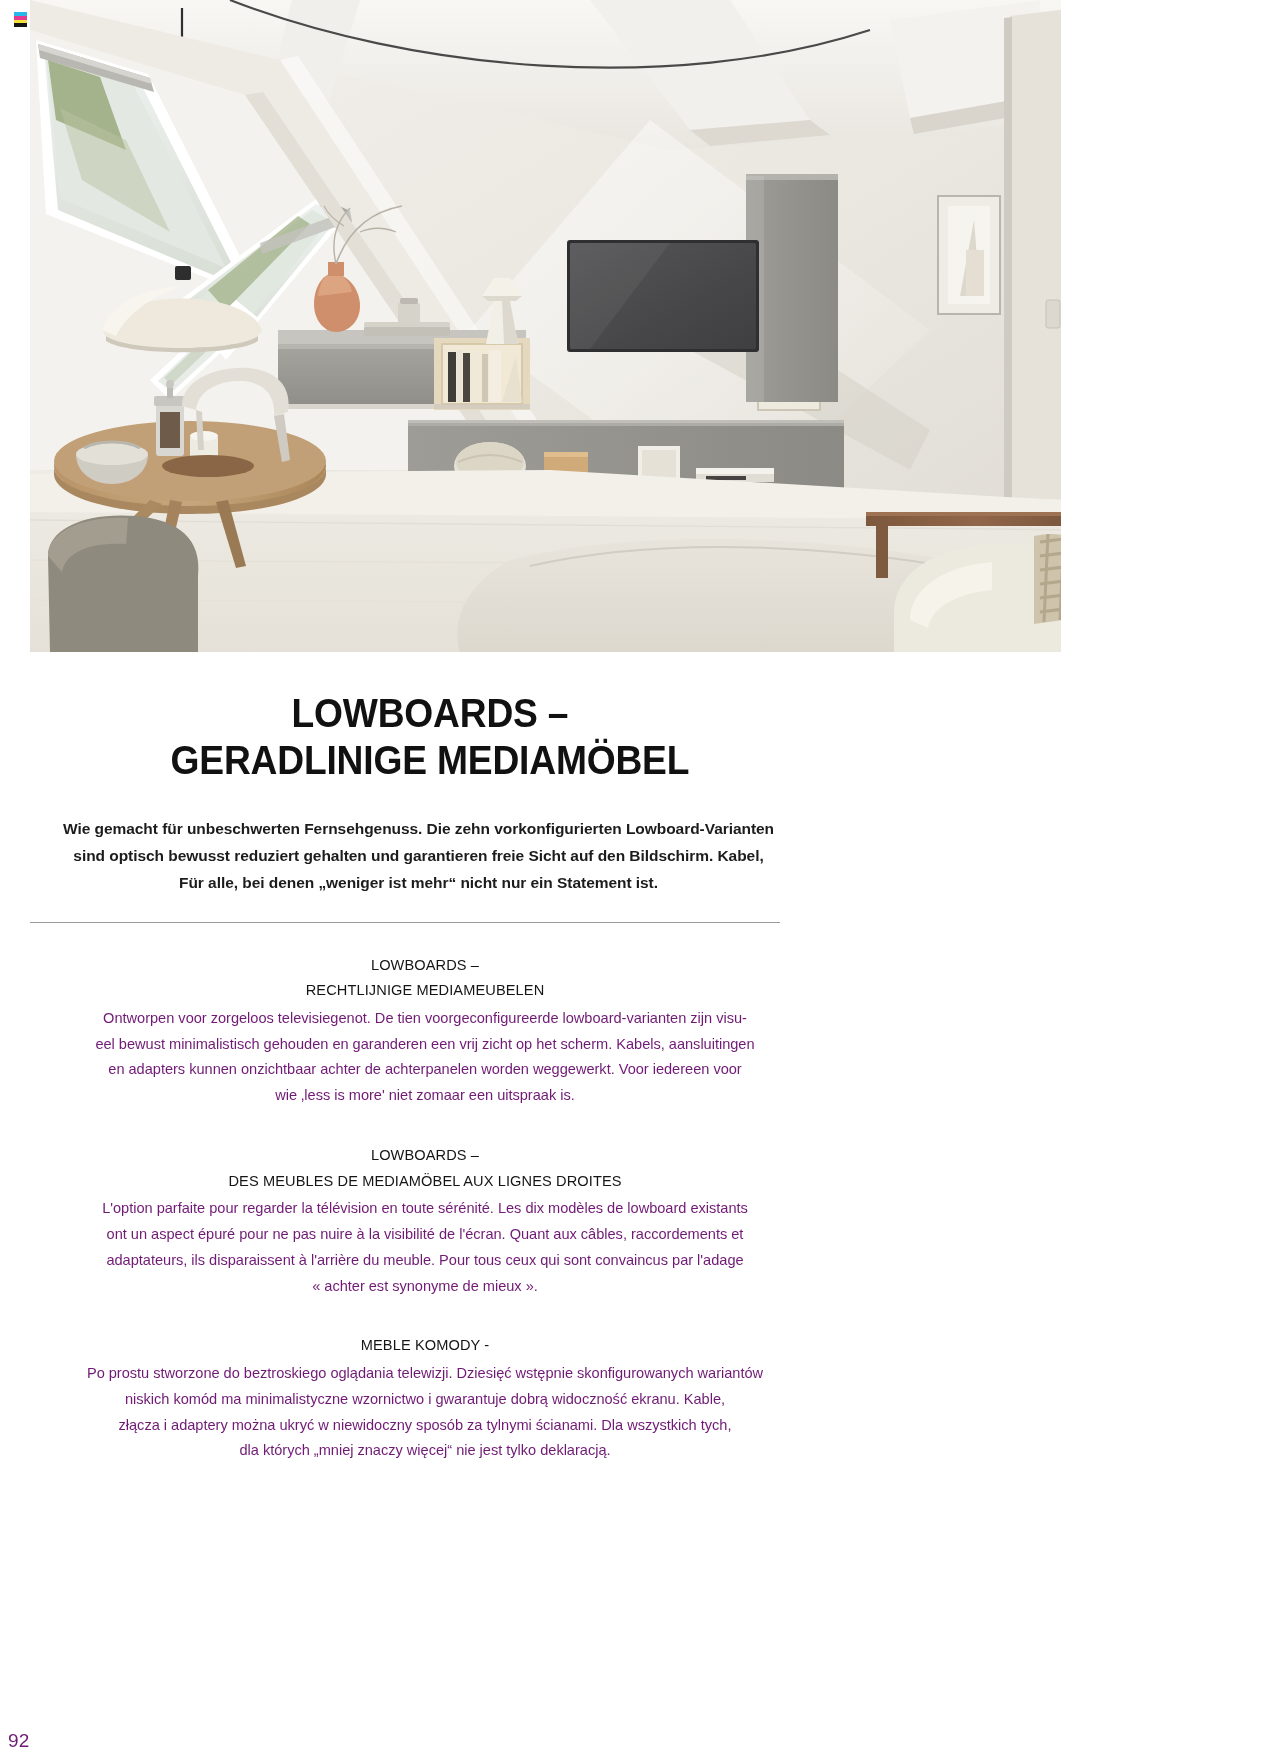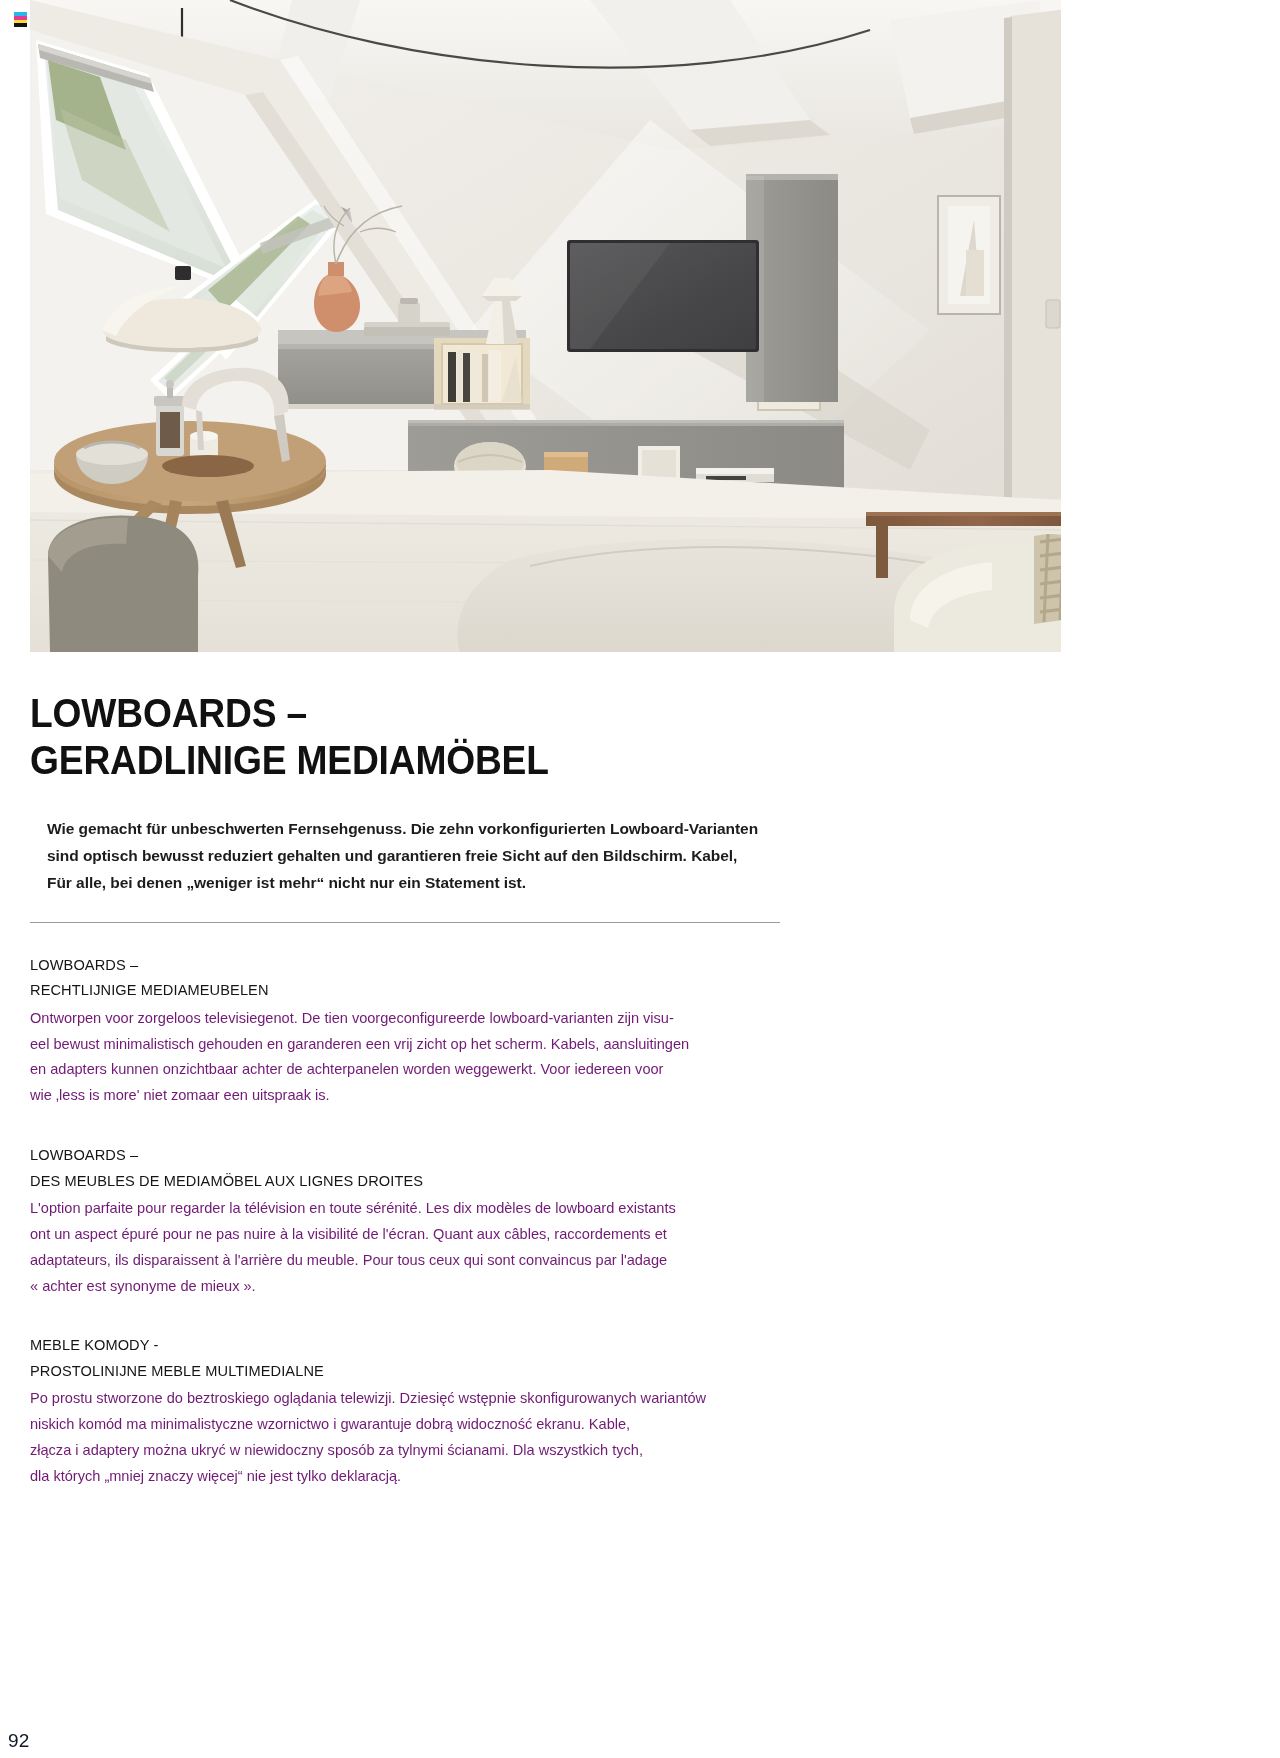--- a/index.html
+++ b/index.html
@@ -12,20 +12,21 @@
     color: #1a1a1a;
     -webkit-font-smoothing: antialiased;
   }
 
   .page {
     position: relative;
     width: 1061px;
     height: 1758px;
     background: #ffffff;
     overflow: hidden;
+    text-align: center;
   }
 
   
   .reg-bar {
     position: absolute;
     left: 14px;
     top: 12px;
     width: 13px;
     height: 15px;
     display: flex;
@@ -106,21 +107,21 @@
     letter-spacing: -0.02px;
   }
   .lang-body .ln { display: block; white-space: nowrap; }
 
   .folio {
     position: absolute;
     left: 8px;
     bottom: 6px;
     font-size: 19px;
     font-weight: 400;
-    color: #0f172a;
+    color: #701a75;
     letter-spacing: 0.2px;
   }
 </style>
 </head>
 <body>
 
 <div class="page">
 
   <div class="reg-bar">
     <span style="background:#29b6e8"></span>
@@ -430,21 +431,20 @@
         <span class="ln">L'option parfaite pour regarder la télévision en toute sérénité. Les dix modèles de lowboard existants</span>
         <span class="ln">ont un aspect épuré pour ne pas nuire à la visibilité de l'écran. Quant aux câbles, raccordements et</span>
         <span class="ln">adaptateurs, ils disparaissent à l'arrière du meuble. Pour tous ceux qui sont convaincus par l'adage</span>
         <span class="ln">« achter est synonyme de mieux ».</span>
       </div>
     </section>
 
     <section class="lang-block">
       <div class="lang-title">
         <span class="tl">MEBLE KOMODY -</span>
-        <span class="tl">PROSTOLINIJNE MEBLE MULTIMEDIALNE</span>
       </div>
       <div class="lang-body">
         <span class="ln">Po prostu stworzone do beztroskiego oglądania telewizji. Dziesięć wstępnie skonfigurowanych wariantów</span>
         <span class="ln">niskich komód ma minimalistyczne wzornictwo i gwarantuje dobrą widoczność ekranu. Kable,</span>
         <span class="ln">złącza i adaptery można ukryć w niewidoczny sposób za tylnymi ścianami. Dla wszystkich tych,</span>
         <span class="ln">dla których „mniej znaczy więcej“ nie jest tylko deklaracją.</span>
       </div>
     </section>
 
   </div>

